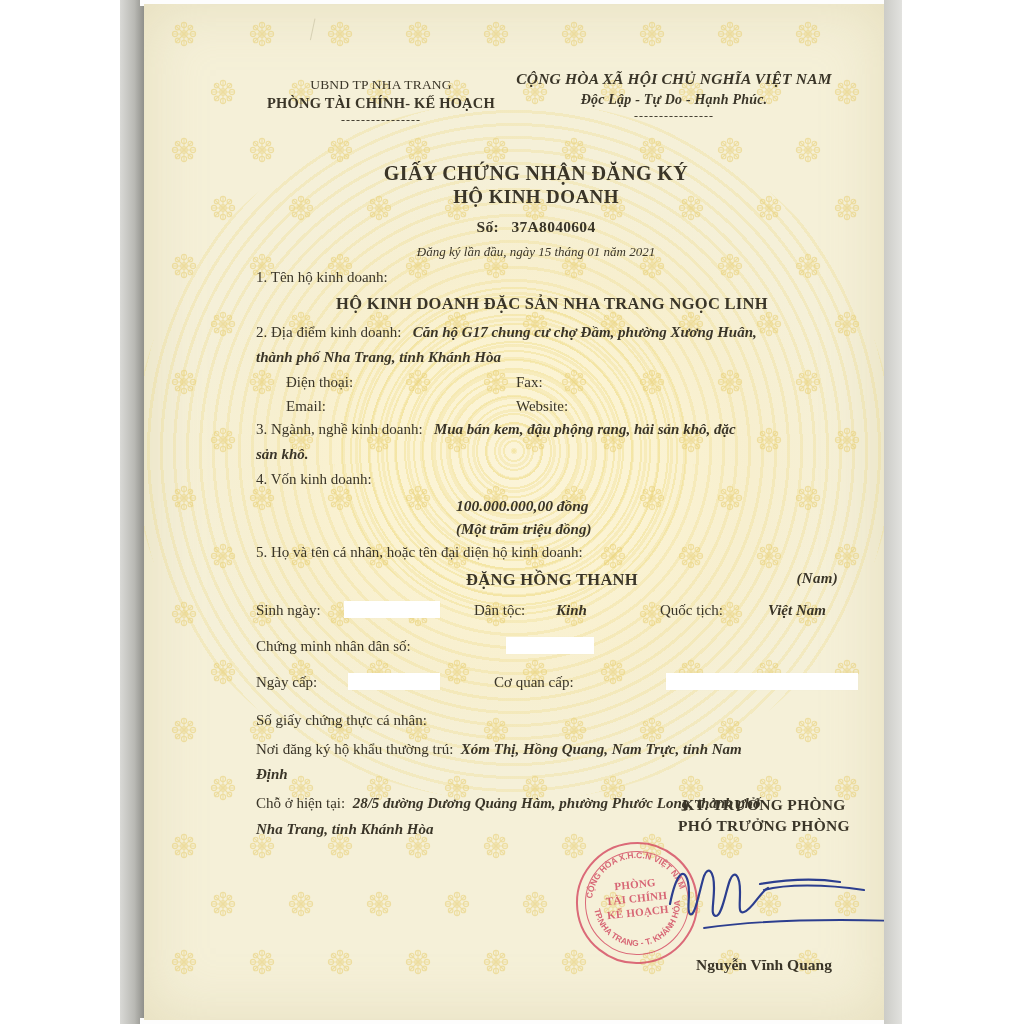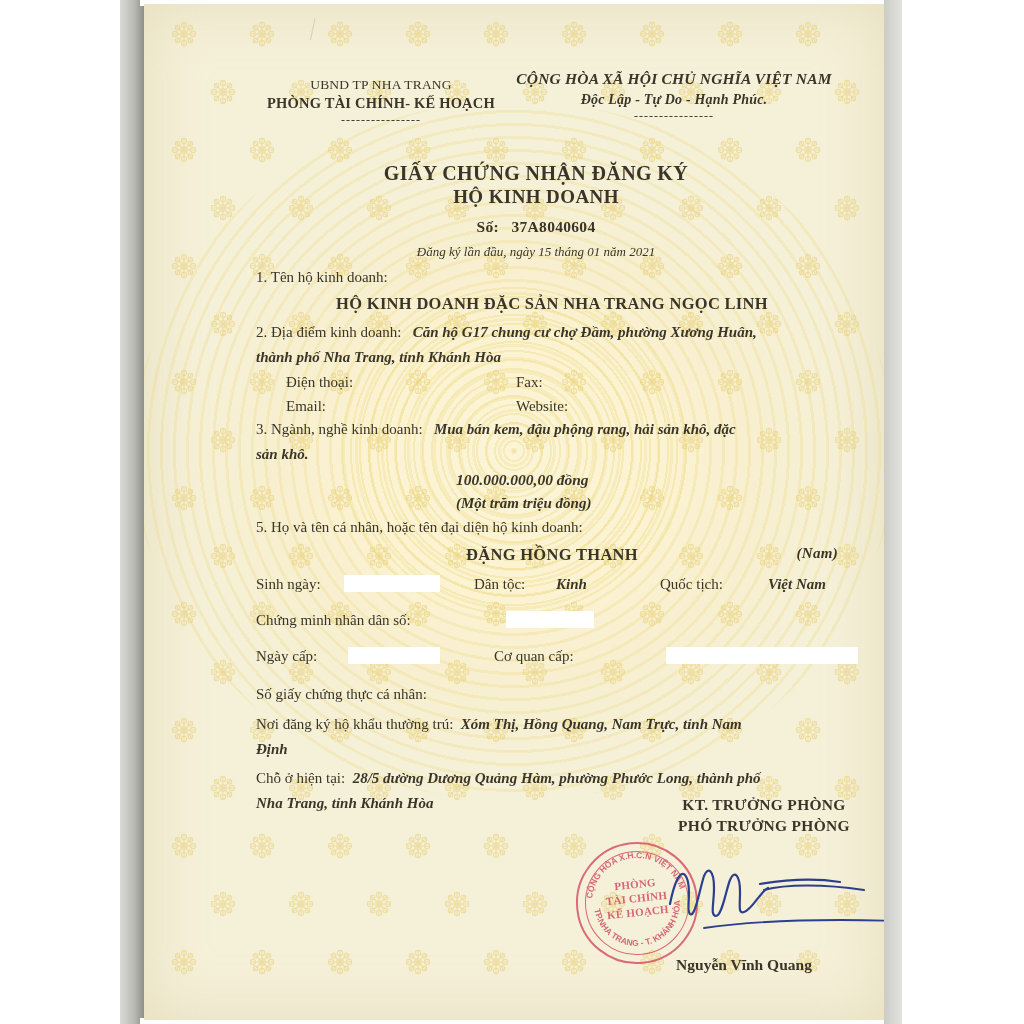--- a/index.html
+++ b/index.html
@@ -236,21 +236,21 @@
     left: 470px;
     top: 792px;
     width: 300px;
     text-align: center;
     font-weight: bold;
   }
   .sign .s1 { font-size: 15.5px; letter-spacing: 0.3px; }
   .sign .s2 { font-size: 15.5px; letter-spacing: 0.3px; margin-top: 3px; }
   .signer {
     position: absolute;
-    left: 450px;
+    left: 470px;
     top: 952px;
     width: 300px;
     text-align: center;
     font-size: 15.5px;
     font-weight: bold;
   }
 
   
   .stamp {
     position: absolute;
@@ -555,20 +555,21 @@
             <span class="bi"></span>
           </div>
         </div>
 
         <div class="row">
           <span>3.  Ngành, nghề kinh doanh:</span>
           &nbsp;&nbsp;<span class="bi">Mua bán kem, đậu phộng rang, hải sản khô, đặc</span>
         </div>
         <div class="row bi">sản khô.</div>
 
+        <div class="row">4.  Vốn kinh doanh:</div>
         <div class="money">100.000.000,00 đồng</div>
         <div class="money2">(Một trăm triệu đồng)</div>
 
         <div class="row">5.  Họ và tên cá nhân, hoặc tên đại diện hộ kinh doanh:</div>
         <div class="name-line">
           <span>ĐẶNG HỒNG THANH</span>
           <span class="nam-tag">(Nam)</span>
         </div>
 
         <div class="fieldrow">

